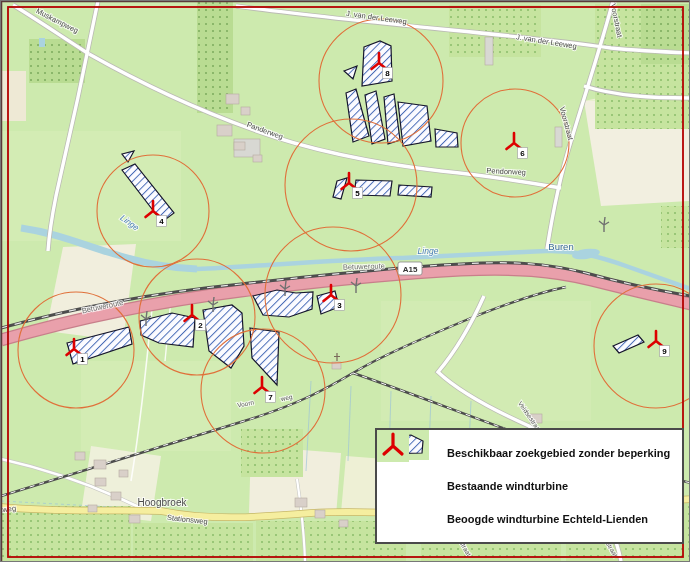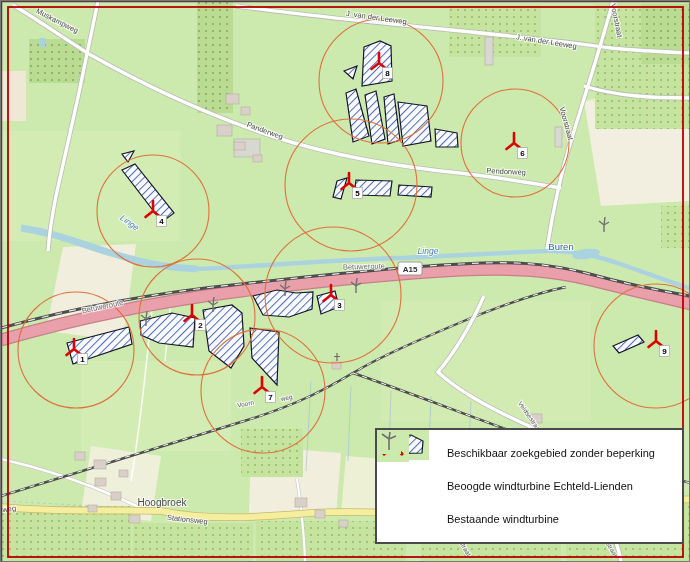--- a/index.html
+++ b/index.html
@@ -15,21 +15,21 @@
   .lbl-water_place{font-size:9.5px;fill:#3a6a9a;}
   .lbl-place{font-size:10px;fill:#4a4a4a;}
   .lbl-shield{font-size:8px;font-weight:bold;fill:#333;stroke:none;}
   .badge-text{font-size:8px;font-weight:bold;fill:#000;stroke:none;}
   .search-area{fill:url(#hatch);stroke:#16162c;stroke-width:1.2;}
   .radius-circle{fill:none;stroke:#e0703a;stroke-width:1.1;}
   .legend{position:absolute;left:374px;top:427px;width:309px;height:116px;
           background:#fff;border:2px solid #4a4a4a;box-sizing:border-box;
           display:flex;flex-direction:column;justify-content:space-around;
           padding:6px 6px 6px 8px;z-index:5;}
-  .legend-row{display:flex;align-items:flex-end;}
+  .legend-row{display:flex;align-items:flex-end;font-weight:bold;}
   .legend-swatch{width:62px;display:flex;justify-content:center;align-items:center;flex:0 0 62px;}
   .legend-label{font-size:11px;color:#111;}
 </style>
 </head>
 <body>
 
 <div class="stage">
 <svg id="map-svg" width="690" height="562" viewBox="0 0 690 562">
   <defs>
     <pattern id="hatch" width="5.5" height="5.5" patternUnits="userSpaceOnUse" patternTransform="rotate(45)">
@@ -307,30 +307,30 @@
     <div class="legend-swatch">
       <svg width="52" height="30">
         <rect width="52" height="30" fill="#cdeaae"></rect>
         <path d="M5,9 L34,5 L46,11 L45,23 L6,24 Z" fill="url(#hatch)" stroke="#16162c" stroke-width="1.2"></path>
       </svg>
     </div>
     <span class="legend-label">Beschikbaar zoekgebied zonder beperking</span>
   </div>
   <div class="legend-row">
     <div class="legend-swatch">
+      <svg width="24" height="24">
+        <rect width="24" height="24" fill="#cdeaae"></rect>
+        <path d="M12,20 L12,9 M12,9 L5,4 M12,9 L19,6 M12,9 L13,2" stroke="#707070" stroke-width="1.6" fill="none"></path>
+      </svg>
+    </div>
+    <span class="legend-label">Bestaande windturbine</span>
+  </div>
+  <div class="legend-row">
+    <div class="legend-swatch">
       <svg width="32" height="32">
         <rect width="32" height="32" fill="#cdeaae"></rect>
         <path d="M16,16 L16,4 M16,16 L7,24 M16,16 L25,24" stroke="#dd0000" stroke-width="3.2" stroke-linecap="round" fill="none"></path>
       </svg>
     </div>
     <span class="legend-label">Beoogde windturbine Echteld-Lienden</span>
   </div>
-  <div class="legend-row">
-    <div class="legend-swatch">
-      <svg width="24" height="24">
-        <rect width="24" height="24" fill="#cdeaae"></rect>
-        <path d="M12,20 L12,9 M12,9 L5,4 M12,9 L19,6 M12,9 L13,2" stroke="#707070" stroke-width="1.6" fill="none"></path>
-      </svg>
-    </div>
-    <span class="legend-label">Bestaande windturbine</span>
-  </div>
 </div>
 </div>
 
 </body></html>

